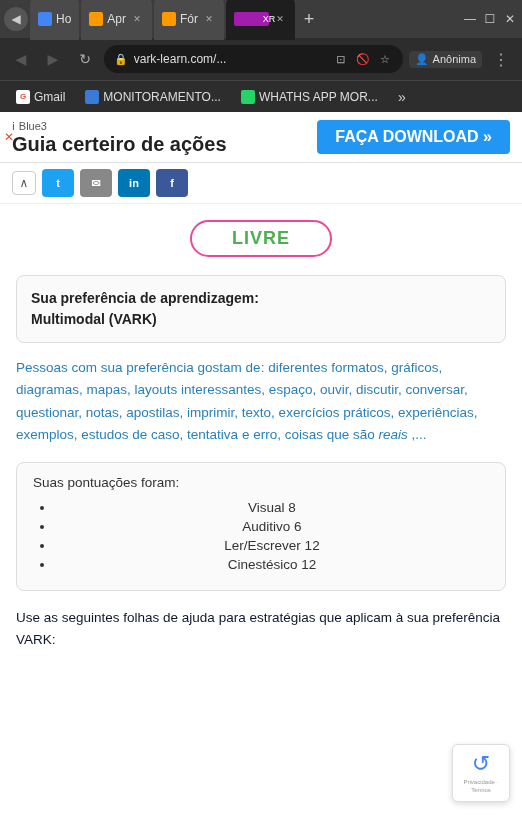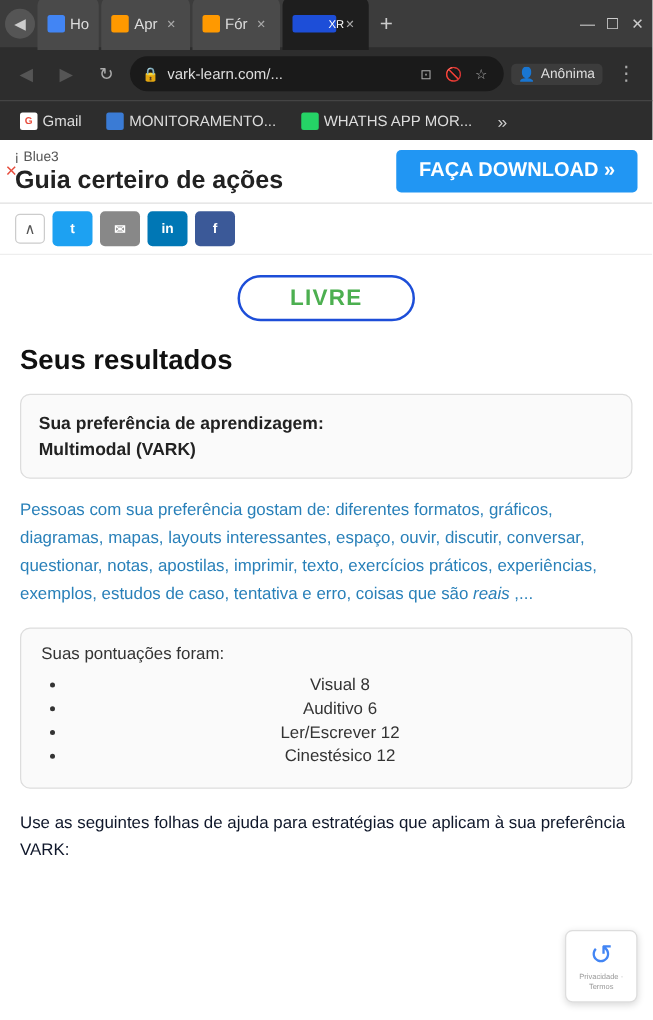--- a/index.html
+++ b/index.html
@@ -224,21 +224,21 @@
     .result-content {
       padding: 16px 16px;
       background: #fff;
     }
 
     .livre-badge {
       display: flex; justify-content: center;
       margin-bottom: 18px;
     }
     .livre-pill {
-      border: 2px solid #1d4ed8;
+      border: 2px solid #ec4899;
       border-radius: 30px;
       padding: 6px 40px;
       font-size: 18px;
       font-weight: bold;
       color: #4CAF50;
       letter-spacing: 1px;
     }
 
     .results-title {
       font-size: 22px;
@@ -345,21 +345,21 @@
       <div class="tab-close">✕</div>
     </div>
 
     <div class="tab inactive">
       <div class="tab-favicon amazon2"></div>
       <span>Fór</span>
       <div class="tab-close">✕</div>
     </div>
 
     <div class="tab active">
-      <div class="tab-favicon vark" style="background:#1d4ed8; color:#fff; font-size:9px; display:flex; align-items:center; justify-content:center;padding-left:35px;">XR</div>
+      <div class="tab-favicon vark" style="background:#a21caf; color:#fff; font-size:9px; display:flex; align-items:center; justify-content:center;padding-left:35px;">XR</div>
       <div class="tab-close">✕</div>
     </div>
 
     <div class="tab-new">+</div>
 
     <div class="tab-spacer"></div>
 
     <div class="tab-window-btns">
       <div class="tab-window-btn">—</div>
       <div class="tab-window-btn">☐</div>
@@ -436,21 +436,20 @@
       <span>f</span>
     </div>
   </div>
 
   <div class="result-content">
 
     <div class="livre-badge">
       <div class="livre-pill">LIVRE</div>
     </div>
 
-    <h1 class="results-title">Seus resultados</h1>
 
     <div class="preference-box">
       <div class="preference-text">
         <span>Sua preferência de aprendizagem:</span><br>
         <span>Multimodal (VARK)</span>
       </div>
     </div>
 
     <p class="description-text">
       <span>Pessoas com sua preferência gostam de: diferentes formatos, gráficos, diagramas, mapas, layouts interessantes, espaço, ouvir, discutir, conversar, questionar, notas, apostilas, imprimir, texto, exercícios práticos, experiências, exemplos, estudos de caso, tentativa e erro, coisas que são </span><em>reais</em><span> ,...</span>

